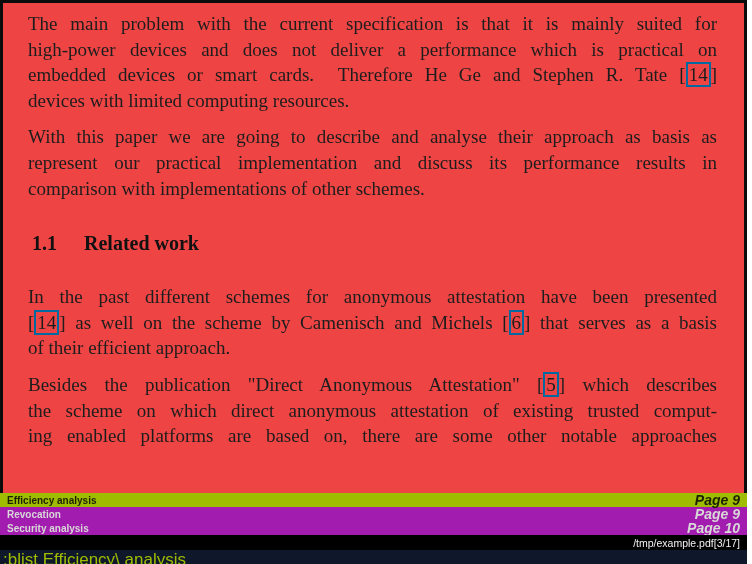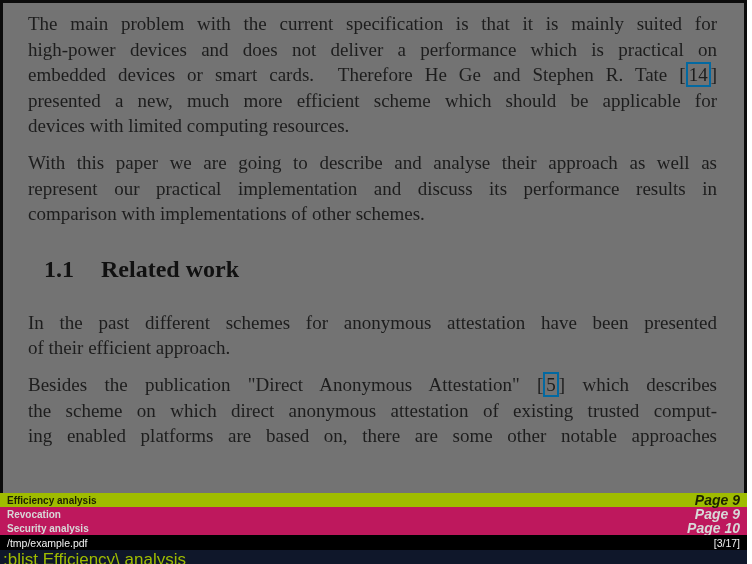--- a/index.html
+++ b/index.html
@@ -4,81 +4,81 @@
 <style>
   html,body{margin:0;padding:0;}
   body{
     width:752px;height:564px;overflow:hidden;background:#ffffff;
     font-family:"Liberation Sans","DejaVu Sans",sans-serif;
   }
   .app{width:752px;height:564px;display:flex;flex-direction:column;}
 
   
   .page-wrap{
-    box-sizing:border-box;height:493px;margin-right:5px;background:#737373;
+    box-sizing:border-box;height:493px;margin-right:5px;background:#ef4444;
     border-top:3px solid #0b0b0b;border-left:3px solid #0b0b0b;border-right:3px solid #0b0b0b;
     overflow:hidden;flex:0 0 auto;
   }
   .content{
     padding:8px 27px 0 25px;
     font-family:"Liberation Serif","DejaVu Serif",serif;
     font-size:19px;line-height:25.6px;color:#1d1d1d;
   }
   .para{margin:0 0 11px 0;}
   .line{text-align:justify;}
   .line.just{text-align-last:justify;}
   .heading{
-    margin:27px 0 26px 16px;font-weight:bold;font-size:24px;line-height:30px;color:#111;
+    margin:27px 0 26px 4px;font-weight:bold;font-size:20px;line-height:30px;color:#111;
   }
   .heading .hnum{margin-right:27px;}
   .citew{color:#1d1d1d;cursor:pointer;}
   .citebox{border:2px solid #0369a1;padding:0 1px;}
 
   
   .completion{flex:0 0 auto;width:747px;}
   .crow{
-    box-sizing:border-box;height:14px;width:747px;background:#be185d;color:#d8d8d8;
+    box-sizing:border-box;height:14px;width:747px;background:#a21caf;color:#d8d8d8;
     display:flex;justify-content:space-between;align-items:center;padding:0 7px;
     font-size:10px;cursor:pointer;
   }
   .crow .clabel{font-weight:bold;text-align:center;}
   .crow .cpage{font-style:italic;font-weight:bold;font-size:14px;}
   .crow.sel{background:#9FBC00;color:#1c2200;}
   .statusbar{
     box-sizing:border-box;height:15px;width:747px;background:#000000;color:#f2f2f2;
-    display:flex;justify-content:space-between;align-items:center;padding:0 7px;
+    display:flex;justify-content:flex-end;align-items:center;padding:0 7px;
     font-size:10.5px;flex:0 0 auto;
   }
   .inputbar{
     box-sizing:border-box;flex:1 1 auto;width:747px;background:#0f172a;color:#9FBC00;
     display:flex;align-items:center;padding:0 3px;font-size:17px;
   }
 </style>
 </head>
 <body>
 
 <div class="app">
 
   <div class="page-wrap">
     <div class="content" id="page-content">
         <div class="para">
           <div class="line just">The main problem with the current specification is that it is mainly suited for</div>
           <div class="line just">high-power devices and does not deliver a performance which is practical on</div>
           <div class="line just">embedded devices or smart cards.&nbsp; Therefore He Ge and Stephen R. Tate <span class="citew">[<span class="citebox">14</span>]</span></div>
-          <div class="line just">presented a new, much more efficient scheme which should be applicable for</div>
           <div class="line">devices with limited computing resources.</div>
         </div>
         <div class="para">
-          <div class="line just">With this paper we are going to describe and analyse their approach as well as</div>
+          <div class="line just">With this paper we are going to describe and analyse their approach as basis as</div>
           <div class="line just">represent our practical implementation and discuss its performance results in</div>
           <div class="line">comparison with implementations of other schemes.</div>
         </div>
         <div class="heading"><span class="hnum">1.1</span><span>Related work</span></div>
         <div class="para">
           <div class="line just">In the past different schemes for anonymous attestation have been presented</div>
+          <div class="line just"><span class="citew">[<span class="citebox">14</span>]</span> as well on the scheme by Camenisch and Michels <span class="citew">[<span class="citebox">6</span>]</span> that serves as a basis</div>
           <div class="line">of their efficient approach.</div>
         </div>
         <div class="para">
           <div class="line just">Besides the publication "Direct Anonymous Attestation" <span class="citew">[<span class="citebox">5</span>]</span> which describes</div>
           <div class="line just">the scheme on which direct anonymous attestation of existing trusted comput-</div>
           <div class="line just">ing enabled platforms are based on, there are some other notable approaches</div>
         </div>
       </div>
   </div>
 

